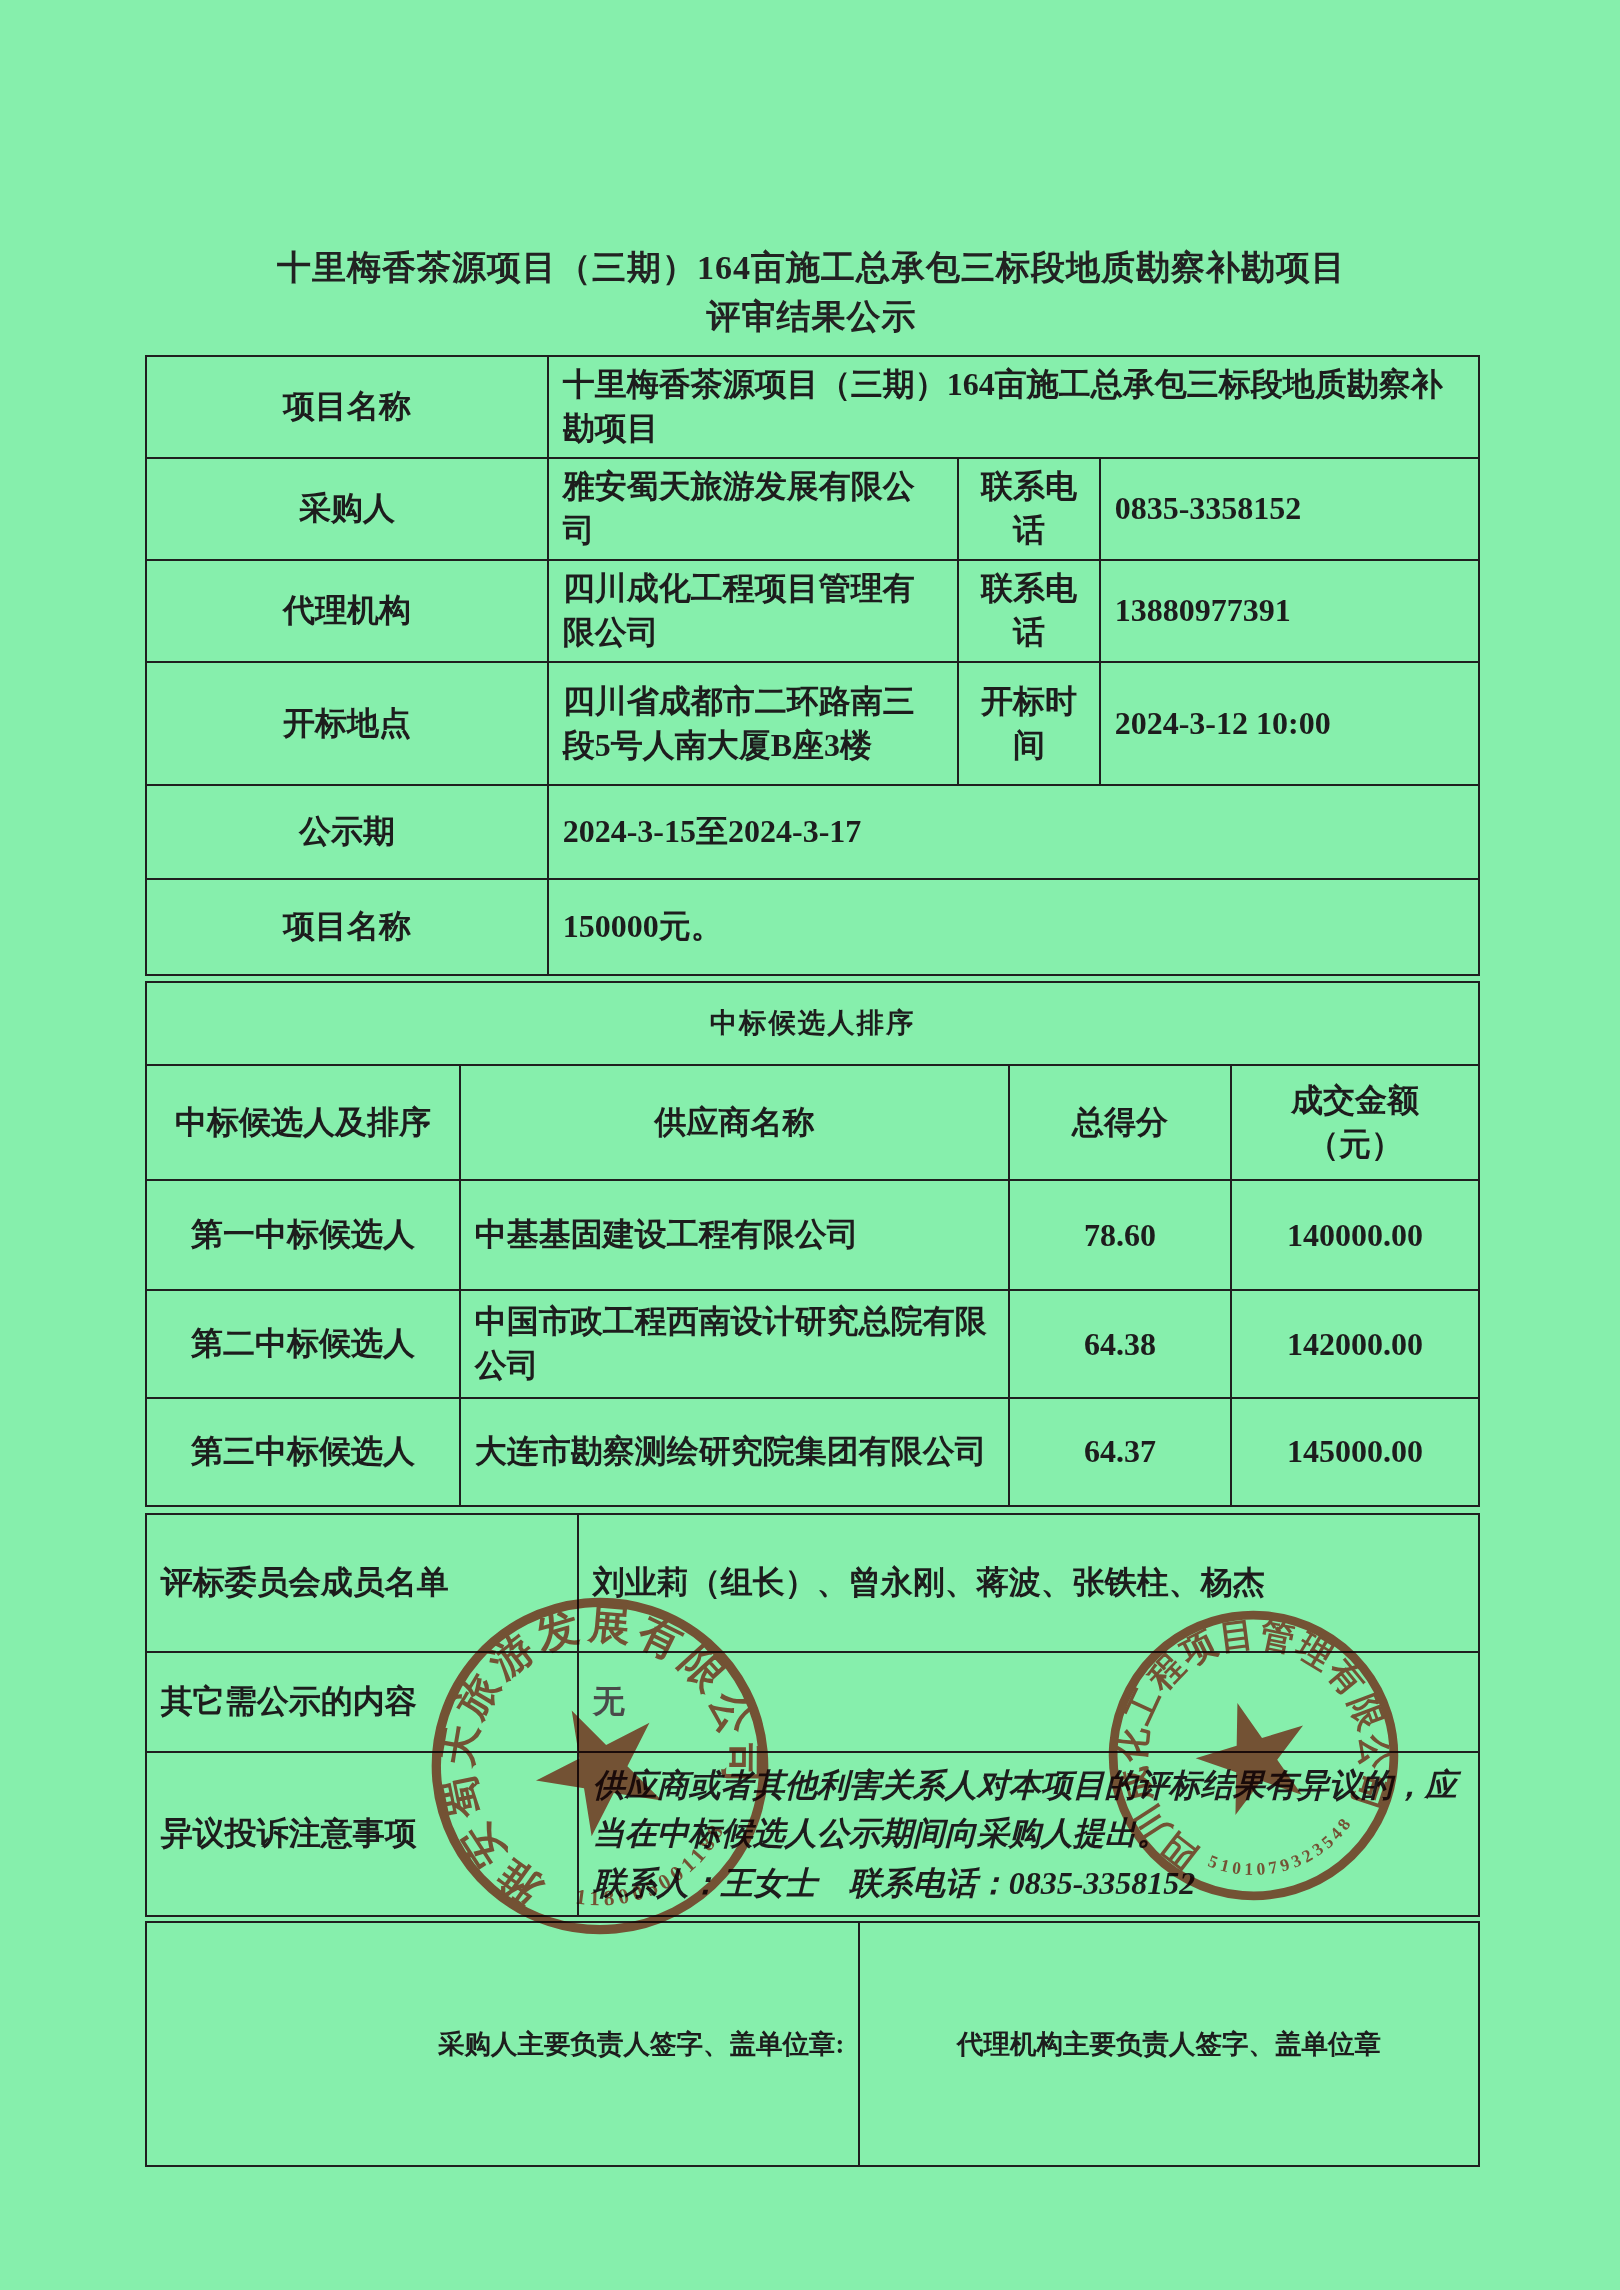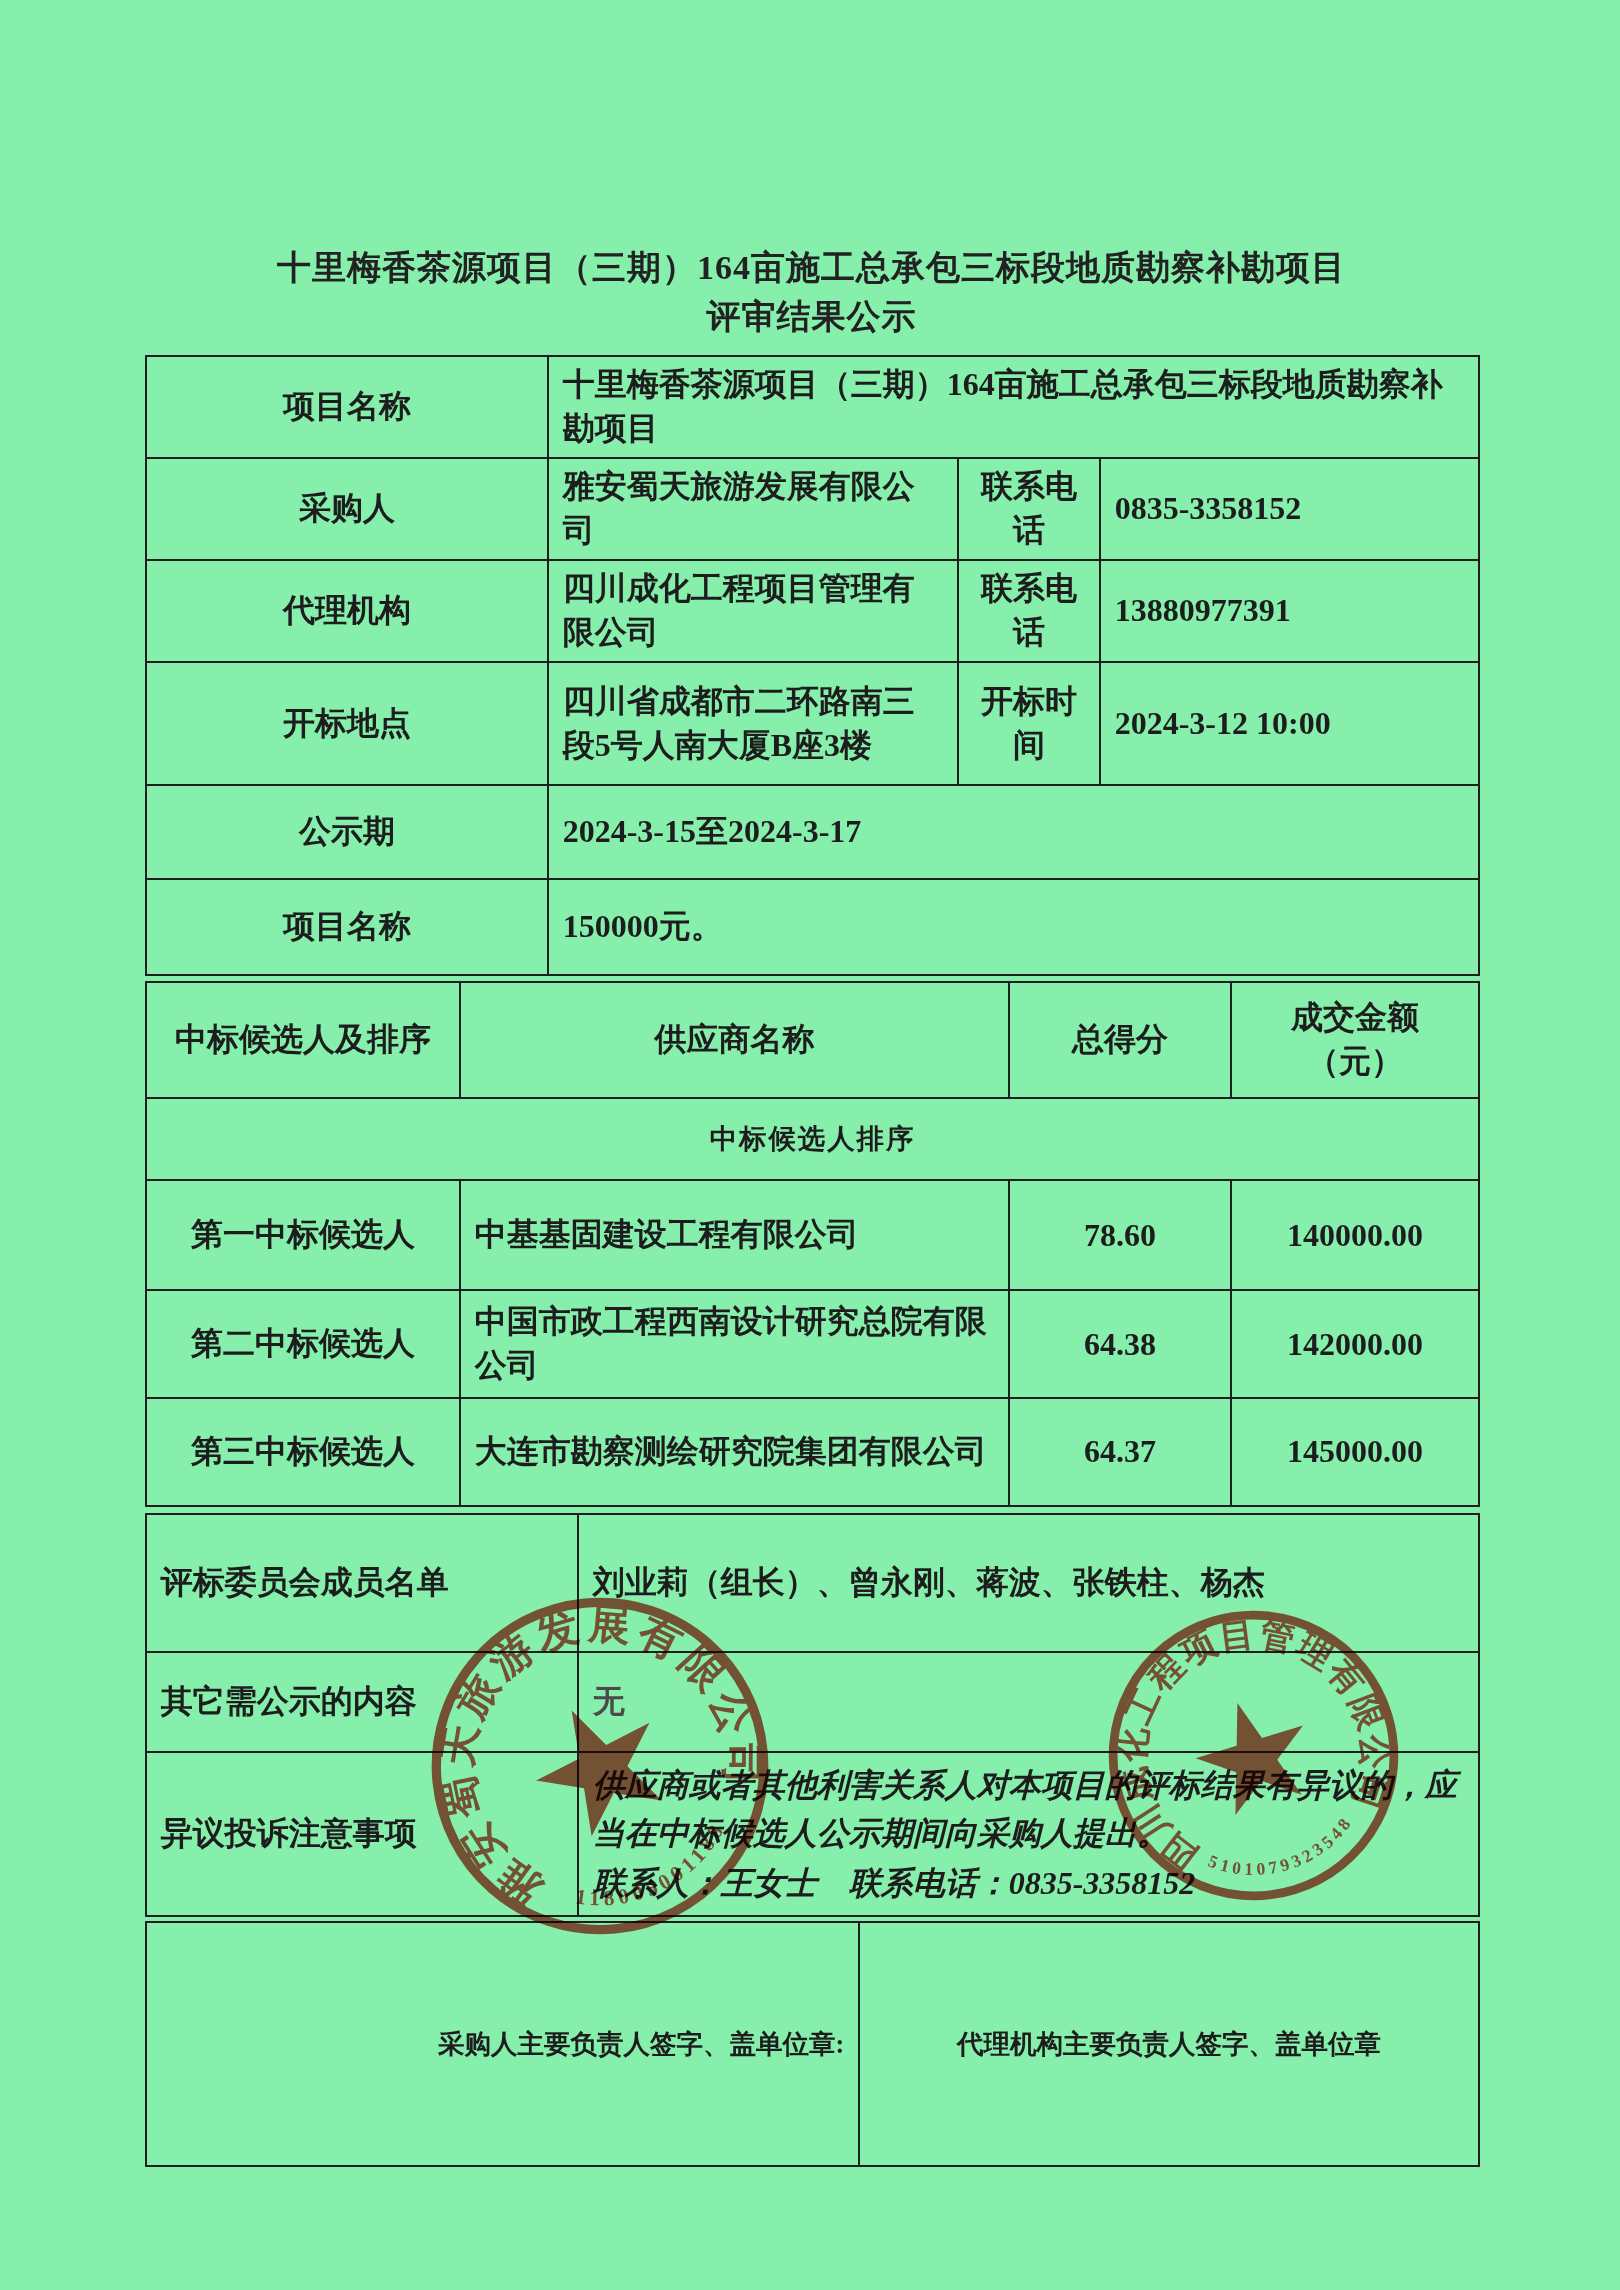--- a/index.html
+++ b/index.html
@@ -109,27 +109,27 @@
 
     <table class="t-cand">
       <colgroup>
           <col style="width:314px">
           <col style="width:549px">
           <col style="width:222px">
           <col style="width:248px">
         </colgroup>
       <tbody>
           <tr>
+        <td colspan="4" class="section-head" style="height:69px">中标候选人排序</td>
+      </tr>
+      <tr>
         <td class="ctr" style="height:102px">中标候选人及排序</td>
         <td class="ctr">供应商名称</td>
         <td class="ctr">总得分</td>
         <td class="ctr">成交金额（元）</td>
-      </tr>
-      <tr>
-        <td colspan="4" class="section-head" style="height:69px">中标候选人排序</td>
       </tr>
       <tr>
         <td class="ctr" style="height:96px">第一中标候选人</td>
         <td class="left">中基基固建设工程有限公司</td>
         <td class="ctr">78.60</td>
         <td class="ctr">140000.00</td>
       </tr>
       <tr>
         <td class="ctr" style="height:94px">第二中标候选人</td>
         <td class="left">中国市政工程西南设计研究总院有限公司</td>

